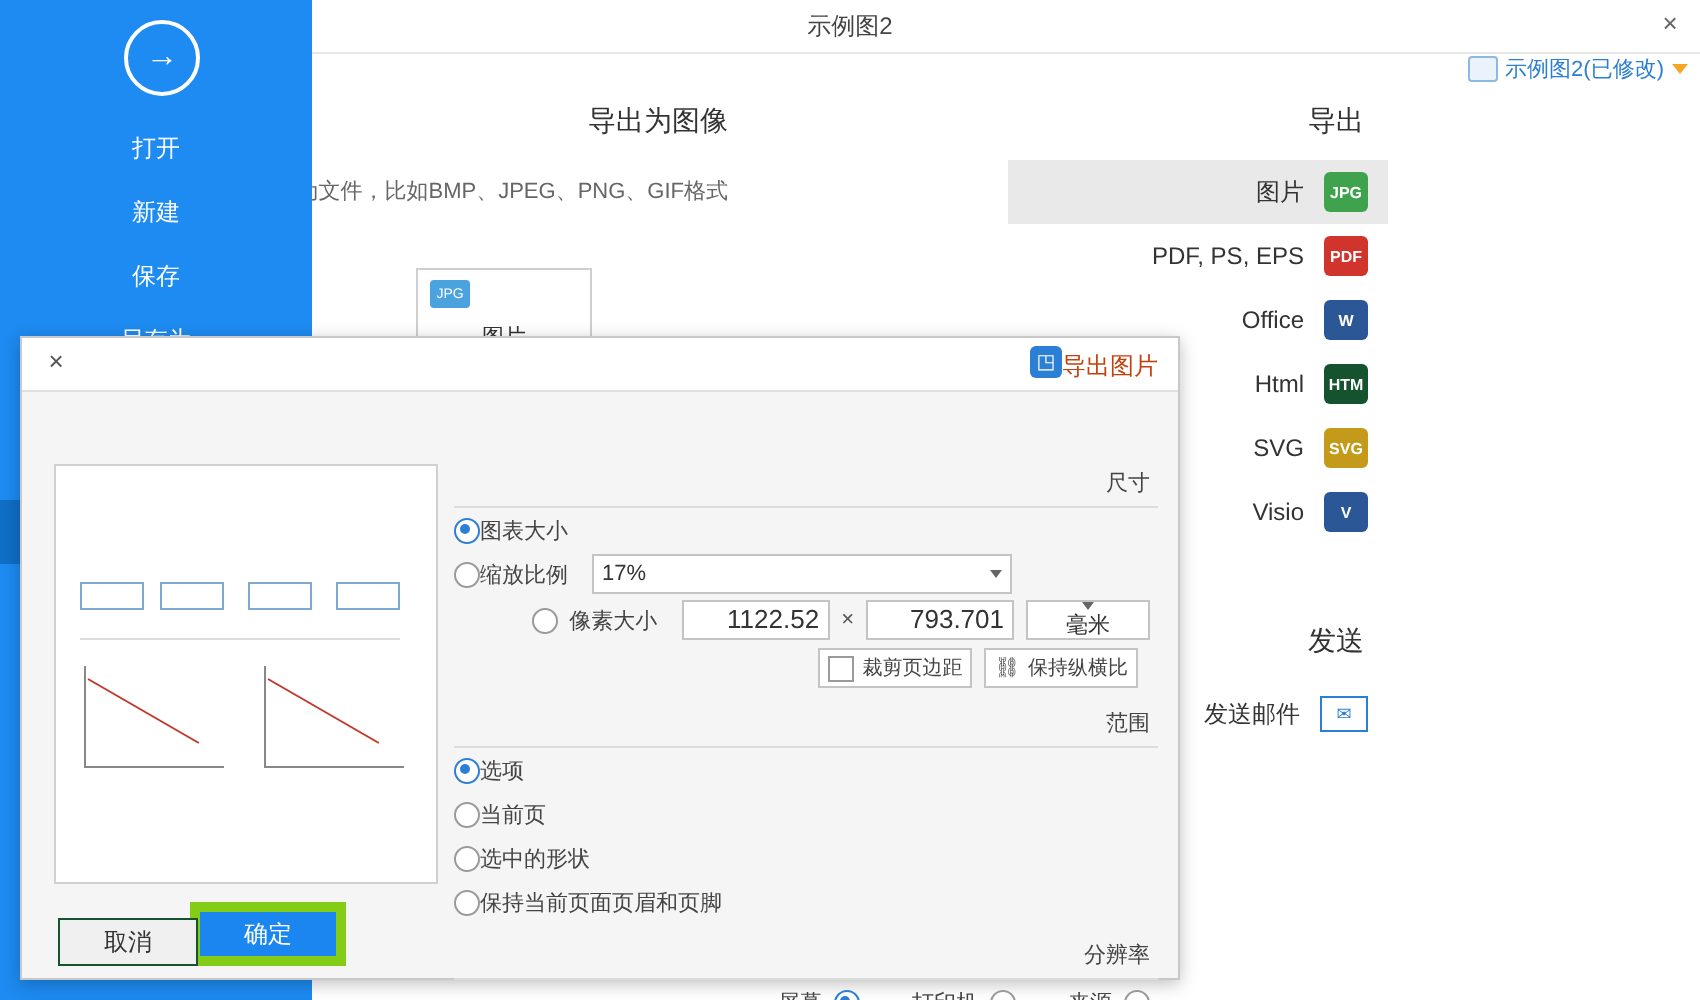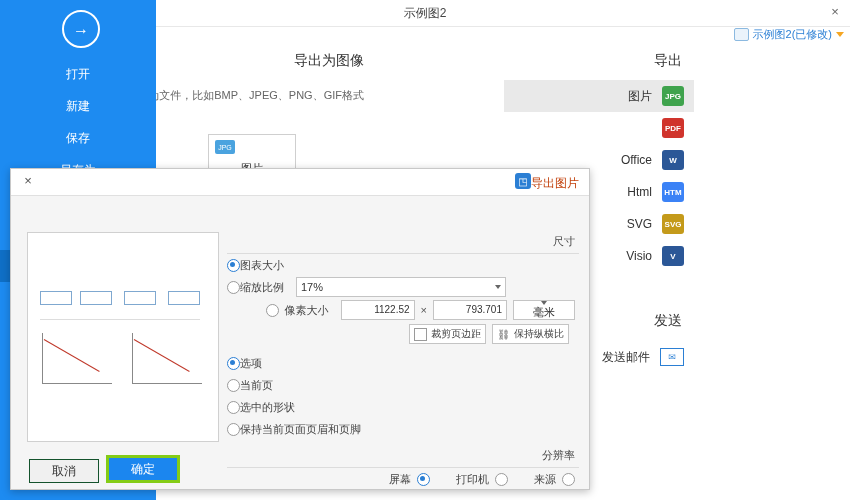--- a/index.html
+++ b/index.html
@@ -76,30 +76,30 @@
   .grp{position:relative;margin-bottom:6px;}
   .grp-title{text-align:right;font-size:11px;color:#444;padding:2px 4px 4px 0;border-bottom:1px solid #dcdcdc;}
   .optrow{display:flex;align-items:center;justify-content:flex-start;height:22px;padding-right:4px;}
   .radio{width:11px;height:11px;border-radius:50%;border:1px solid #9a9a9a;background:#fff;display:inline-block;position:relative;flex:0 0 auto;}
   .radio.on{border-color:#2b7fd4;}
   .radio.on:after{content:"";position:absolute;left:2px;top:2px;width:5px;height:5px;border-radius:50%;background:#2b7fd4;}
   .optlabel{font-size:11px;color:#444;margin-right:6px;text-align:right;}
   .optrow .spacer{flex:1;}
 
   .fieldrow{display:flex;align-items:center;justify-content:flex-start;height:24px;padding-right:4px;gap:6px;}
-  .ipt{height:18px;border:1px solid #c4c4c4;background:#fff;font-size:10px;color:#333;text-align:right;padding:0 4px;line-height:18px;}
+  .ipt{height:18px;border:1px solid #c4c4c4;background:#fff;font-size:13px;color:#333;text-align:right;padding:0 4px;line-height:18px;}
   .sel{height:18px;border:1px solid #c4c4c4;background:#fff;font-size:11px;color:#333;display:flex;align-items:center;justify-content:space-between;padding:0 4px;}
   .sel .ar{width:0;height:0;border-left:3px solid transparent;border-right:3px solid transparent;border-top:4px solid #666;}
   .x-sep{font-size:11px;color:#555;}
   .chk{width:11px;height:11px;border:1px solid #9a9a9a;background:#fff;display:inline-block;}
   .lockbtn{height:18px;border:1px solid #c4c4c4;background:#fff;font-size:10px;color:#444;display:flex;align-items:center;padding:0 4px;gap:4px;}
 
   .md-foot{position:absolute;left:0;bottom:0;width:578px;height:34px;}
   .btn{position:absolute;height:22px;min-width:68px;font-size:12px;display:flex;align-items:center;justify-content:center;cursor:pointer;}
-  .btn.primary{left:95px;bottom:6px;background:#1b86ef;color:#fff;border:3px solid #84cc16;}
+  .btn.primary{left:84px;bottom:6px;background:#1b86ef;color:#fff;border:5px solid #84cc16;}
   .btn.ghost{left:18px;bottom:6px;background:#f0f0f0;color:#333;border:1px solid #14532d;}
   .pv-box{position:absolute;border:1px solid #7fa8d0;background:#fff;}
   .pv-line{position:absolute;background:#c0392b;height:1px;transform-origin:left center;}
   .pv-ax{position:absolute;background:#888;}
 </style>
 </head>
 <body>
 
 <div class="app">
 
@@ -121,27 +121,28 @@
     <div class="bd-title">导出为图像</div>
     <div class="bd-sub">将图表另存为文件，比如BMP、JPEG、PNG、GIF格式。</div>
 
     <div class="fmtlist">
       <div class="fmtrow active">
         <span class="badge" style="background:#3fa34d">JPG</span>
         <span class="fname">图片</span>
       </div>
       <div class="fmtrow">
         <span class="badge" style="background:#d0342c">PDF</span>
+        <span class="fname">PDF, PS, EPS</span>
       </div>
       <div class="fmtrow">
         <span class="badge" style="background:#2b5797">W</span>
         <span class="fname">Office</span>
       </div>
       <div class="fmtrow">
-        <span class="badge" style="background:#3b82f6">HTM</span>
+        <span class="badge" style="background:#14532d">HTM</span>
         <span class="fname">Html</span>
       </div>
       <div class="fmtrow">
         <span class="badge" style="background:#c49a1a">SVG</span>
         <span class="fname">SVG</span>
       </div>
       <div class="fmtrow">
         <span class="badge" style="background:#2b5797">V</span>
         <span class="fname">Visio</span>
       </div>
@@ -242,20 +243,21 @@
               <span>⛓</span>
             </div>
             <div class="lockbtn">
               <span>裁剪页边距</span>
               <span class="chk"></span>
             </div>
           </div>
         </div>
 
         <div class="grp">
+          <div class="grp-title">范围</div>
           <div class="optrow">
             <span class="spacer"></span>
             <span class="optlabel">选项</span>
             <span class="radio on"></span>
           </div>
           <div class="optrow">
             <span class="spacer"></span>
             <span class="optlabel">当前页</span>
             <span class="radio"></span>
           </div>

